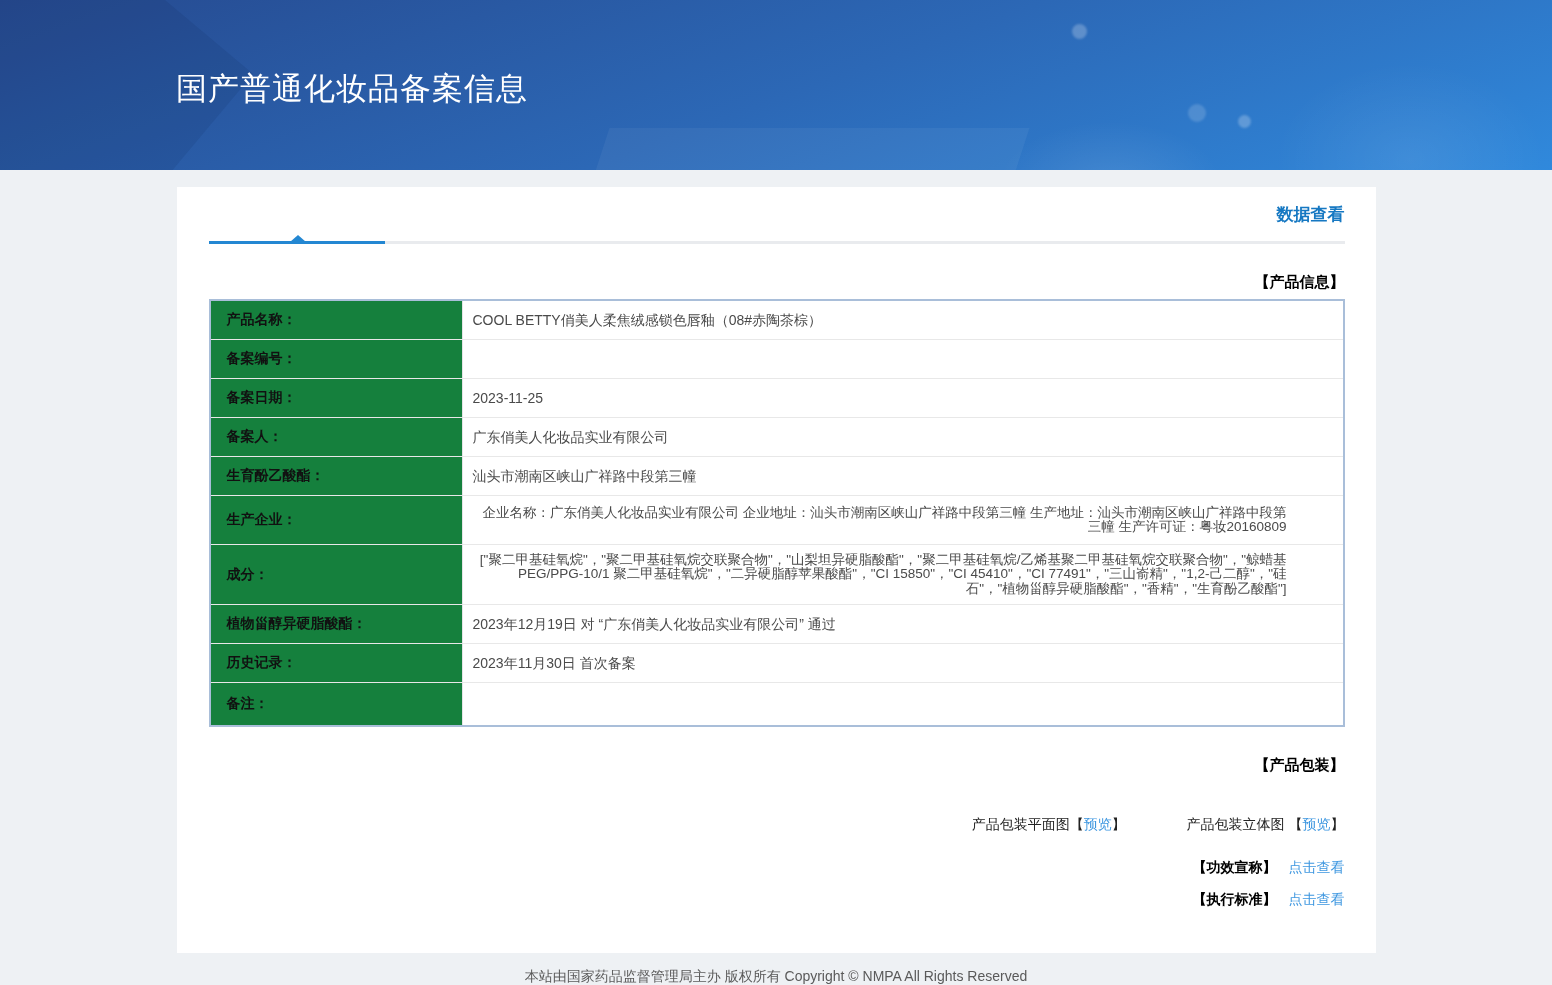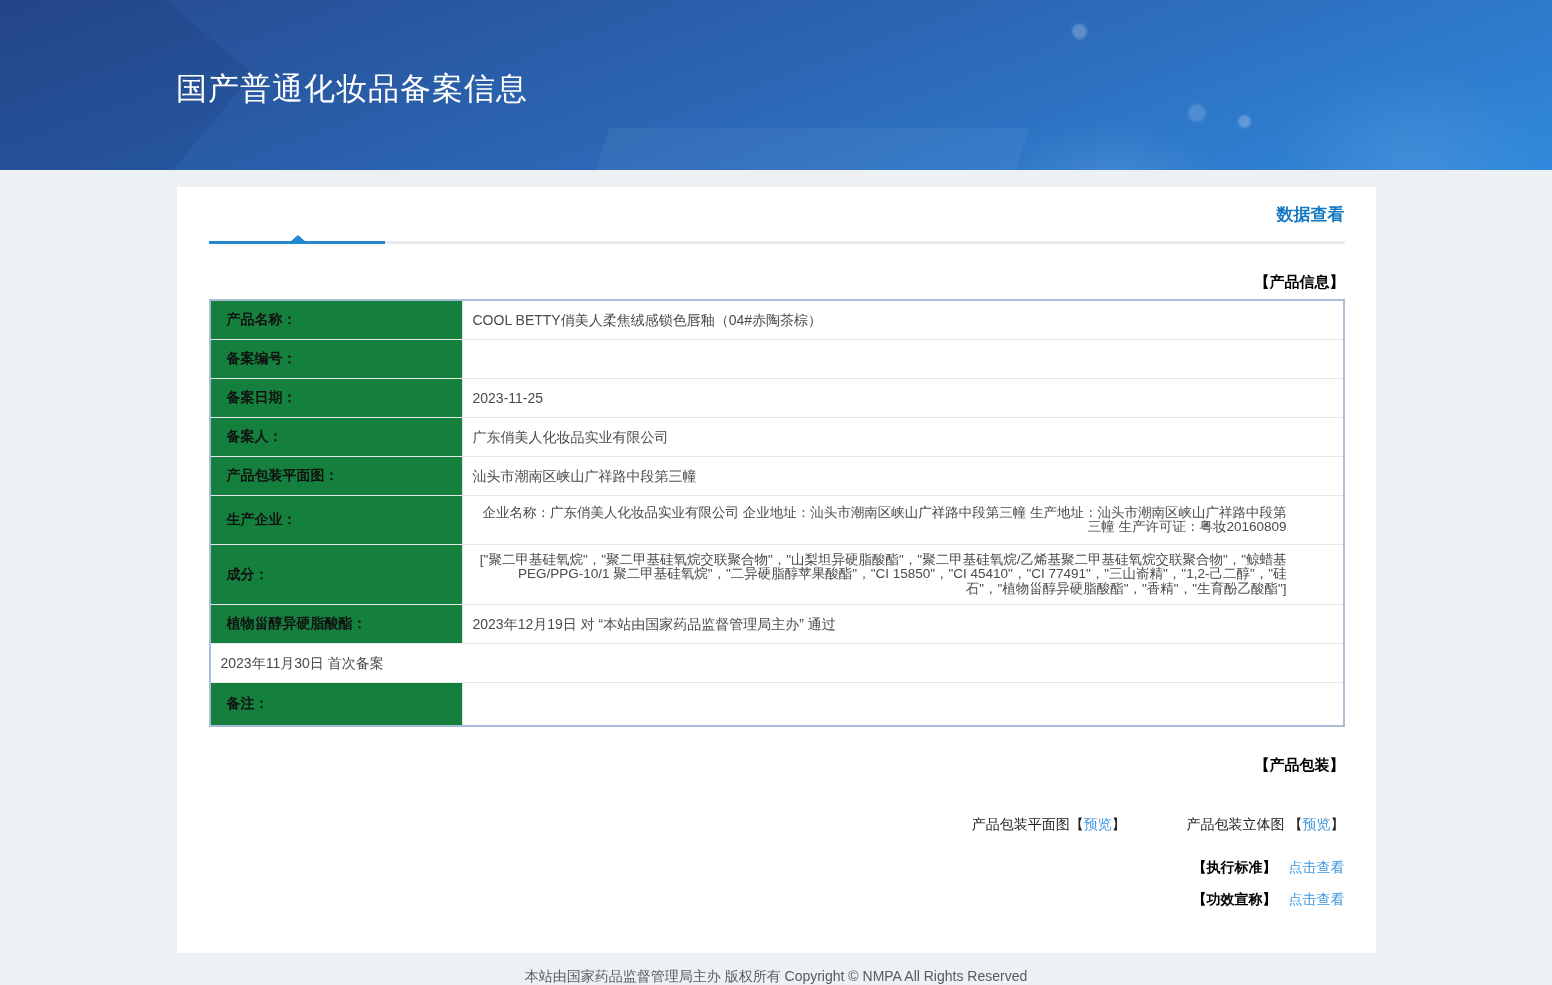--- a/index.html
+++ b/index.html
@@ -117,71 +117,72 @@
       <div class="tab-line-active"></div>
       <div class="tab-caret"></div>
     </div>
   </div>
 
   <div class="section-title">【产品信息】</div>
 
   <div class="info-table">
     <div class="info-row">
       <div class="info-label">产品名称：</div>
-      <div class="info-value">COOL BETTY俏美人柔焦绒感锁色唇釉（04#赤陶茶棕）</div>
+      <div class="info-value">COOL BETTY俏美人柔焦绒感锁色唇釉（08#赤陶茶棕）</div>
     </div>
     <div class="info-row">
       <div class="info-label">备案编号：</div>
     </div>
     <div class="info-row">
       <div class="info-label">备案日期：</div>
       <div class="info-value">2023-11-25</div>
     </div>
     <div class="info-row">
       <div class="info-label">备案人：</div>
       <div class="info-value">广东俏美人化妆品实业有限公司</div>
     </div>
     <div class="info-row">
-      <div class="info-label">产品包装平面图：</div>
+      <div class="info-label">生育酚乙酸酯：</div>
       <div class="info-value">汕头市潮南区峡山广祥路中段第三幢</div>
     </div>
     <div class="info-row dense h50">
       <div class="info-label">生产企业：</div>
       <div class="info-value">企业名称：广东俏美人化妆品实业有限公司 企业地址：汕头市潮南区峡山广祥路中段第三幢 生产地址：汕头市潮南区峡山广祥路中段第三幢 生产许可证：粤妆20160809</div>
     </div>
     <div class="info-row dense h62">
       <div class="info-label">成分：</div>
       <div class="info-value">["聚二甲基硅氧烷"，"聚二甲基硅氧烷交联聚合物"，"山梨坦异硬脂酸酯"，"聚二甲基硅氧烷/乙烯基聚二甲基硅氧烷交联聚合物"，"鲸蜡基 PEG/PPG-10/1 聚二甲基硅氧烷"，"二异硬脂醇苹果酸酯"，"CI 15850"，"CI 45410"，"CI 77491"，"三山嵛精"，"1,2-己二醇"，"硅石"，"植物甾醇异硬脂酸酯"，"香精"，"生育酚乙酸酯"]</div>
     </div>
     <div class="info-row">
       <div class="info-label">植物甾醇异硬脂酸酯：</div>
-      <div class="info-value">2023年12月19日 对 “本站由国家药品监督管理局主办” 通过</div>
+      <div class="info-value">2023年12月19日 对 “广东俏美人化妆品实业有限公司” 通过</div>
     </div>
     <div class="info-row">
+      <div class="info-label">历史记录：</div>
       <div class="info-value">2023年11月30日 首次备案</div>
     </div>
     <div class="info-row h42">
       <div class="info-label">备注：</div>
       <div class="info-value"></div>
     </div>
   </div>
 
   <div class="section-title">【产品包装】</div>
 
   <div class="packaging-line">
     <span class="packaging-item">
       <span>产品包装平面图</span><span>【</span><a class="link">预览</a><span>】</span>
     </span>
     <span class="packaging-item">
       <span>产品包装立体图 </span><span>【</span><a class="link">预览</a><span>】</span>
     </span>
   </div>
 
   <div class="action-line">
-    <span class="action-title">【执行标准】</span><a class="link">点击查看</a>
+    <span class="action-title">【功效宣称】</span><a class="link">点击查看</a>
   </div>
   <div class="action-line">
-    <span class="action-title">【功效宣称】</span><a class="link">点击查看</a>
+    <span class="action-title">【执行标准】</span><a class="link">点击查看</a>
   </div>
 
 </div>
 
 <div class="footer">本站由国家药品监督管理局主办 版权所有 Copyright © NMPA All Rights Reserved</div>
 
 </body></html>

